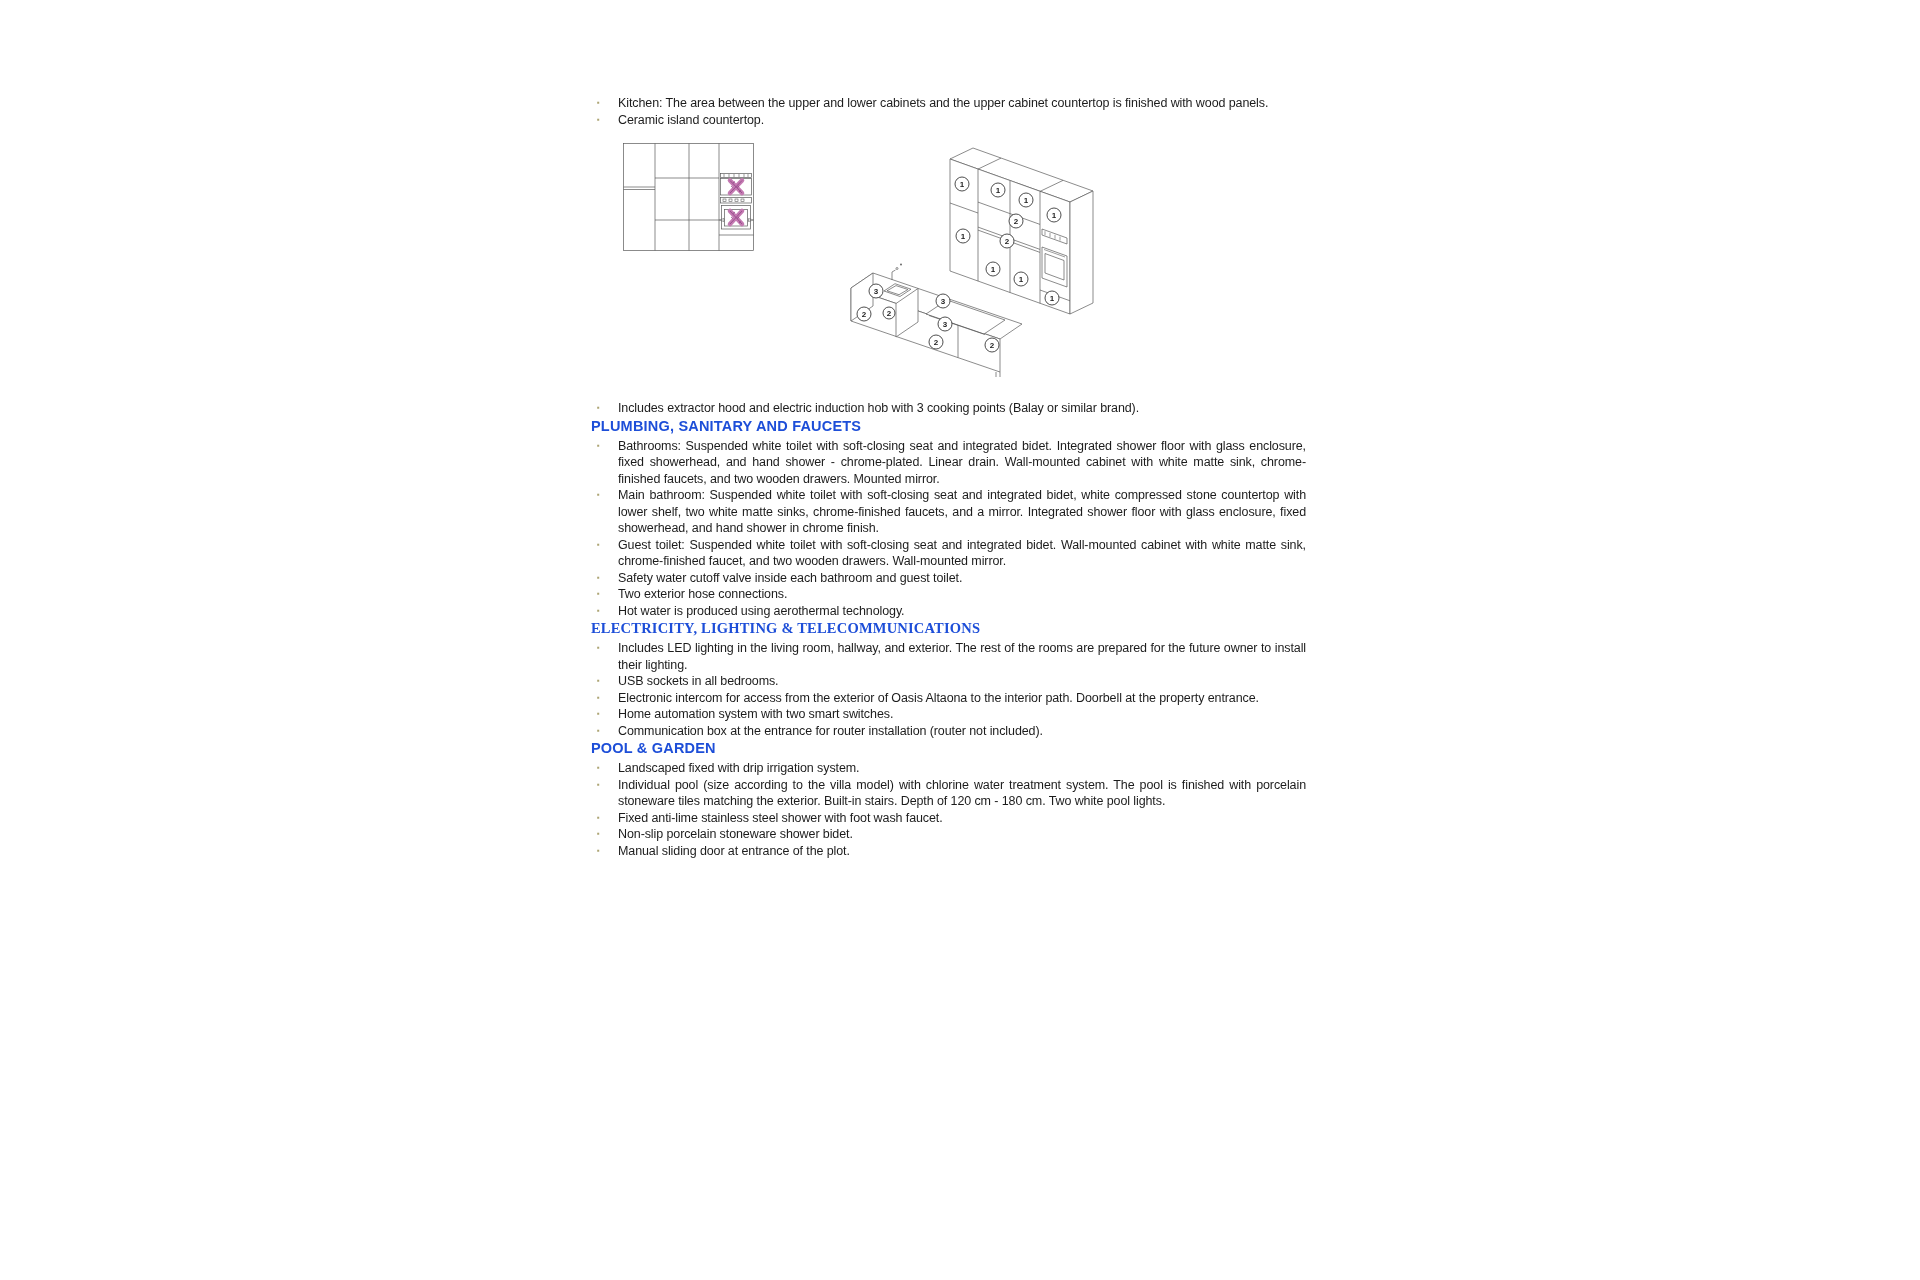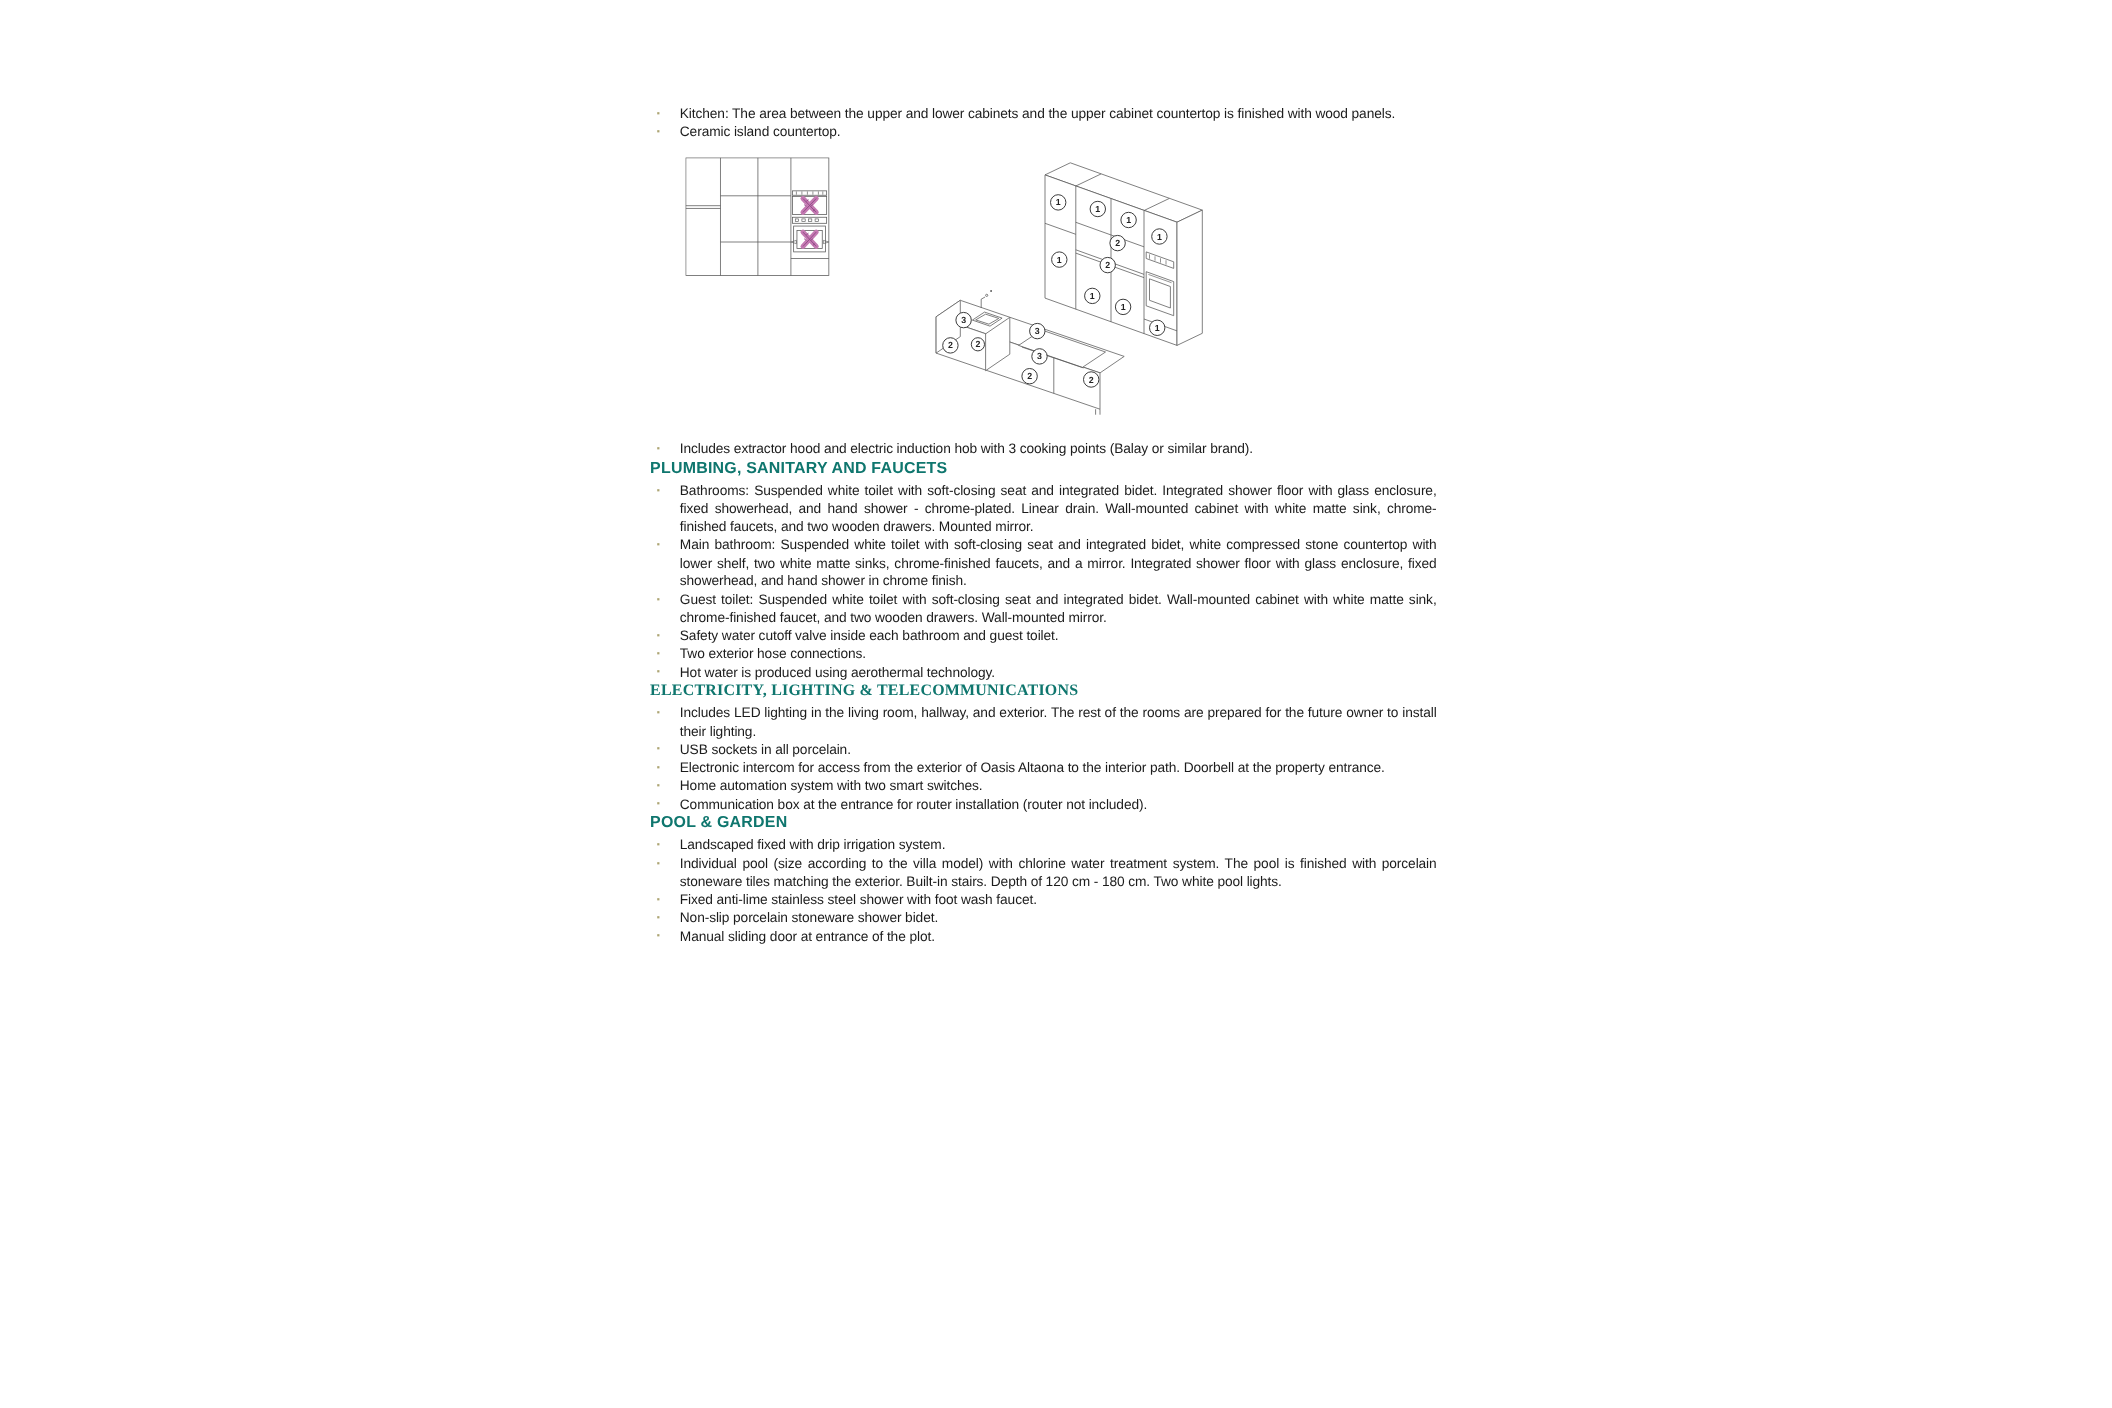--- a/index.html
+++ b/index.html
@@ -16,21 +16,21 @@
     text-align:justify;
   }
   li::before{
     content:"\25AA";
     position:absolute;left:7px;top:0;
     font-size:8px;color:#ada574;
   }
   h2.section{
     margin:0 0 3px 1px;
     font-size:14.5px;line-height:18px;font-weight:bold;
-    color:#0f766e;letter-spacing:0.2px;
+    color:#1d4ed8;letter-spacing:0.2px;
   }
   .sec-plumbing{margin-top:21px;}
   .sec-electricity{margin-top:30px;font-family:Liberation Serif, serif;}
   .sec-pool{margin-top:15px;}
   .appliance-list{margin-top:9px;}
   .diagram-row{position:relative;height:242px;margin:13px 0 17px 0;}
   .elev-wrap{position:absolute;left:33px;top:2px;}
   .iso-wrap{position:absolute;left:258px;top:0;}
   svg{display:block;}
   .dline{stroke:#5a5a5a;stroke-width:0.7;fill:none;}
@@ -210,21 +210,21 @@
       <li>Main bathroom: Suspended white toilet with soft-closing seat and integrated bidet, white compressed stone countertop with lower shelf, two white matte sinks, chrome-finished faucets, and a mirror. Integrated shower floor with glass enclosure, fixed showerhead, and hand shower in chrome finish.</li>
       <li>Guest toilet: Suspended white toilet with soft-closing seat and integrated bidet. Wall-mounted cabinet with white matte sink, chrome-finished faucet, and two wooden drawers. Wall-mounted mirror.</li>
       <li>Safety water cutoff valve inside each bathroom and guest toilet.</li>
       <li>Two exterior hose connections.</li>
       <li>Hot water is produced using aerothermal technology.</li>
     </ul>
 
     <h2 class="section sec-electricity">ELECTRICITY, LIGHTING &amp; TELECOMMUNICATIONS</h2>
     <ul>
       <li>Includes LED lighting in the living room, hallway, and exterior. The rest of the rooms are prepared for the future owner to install their lighting.</li>
-      <li>USB sockets in all porcelain.</li>
+      <li>USB sockets in all bedrooms.</li>
       <li>Electronic intercom for access from the exterior of Oasis Altaona to the interior path. Doorbell at the property entrance.</li>
       <li>Home automation system with two smart switches.</li>
       <li>Communication box at the entrance for router installation (router not included).</li>
     </ul>
 
     <h2 class="section sec-pool">POOL &amp; GARDEN</h2>
     <ul>
       <li>Landscaped fixed with drip irrigation system.</li>
       <li>Individual pool (size according to the villa model) with chlorine water treatment system. The pool is finished with porcelain stoneware tiles matching the exterior. Built-in stairs. Depth of 120 cm - 180 cm. Two white pool lights.</li>
       <li>Fixed anti-lime stainless steel shower with foot wash faucet.</li>

